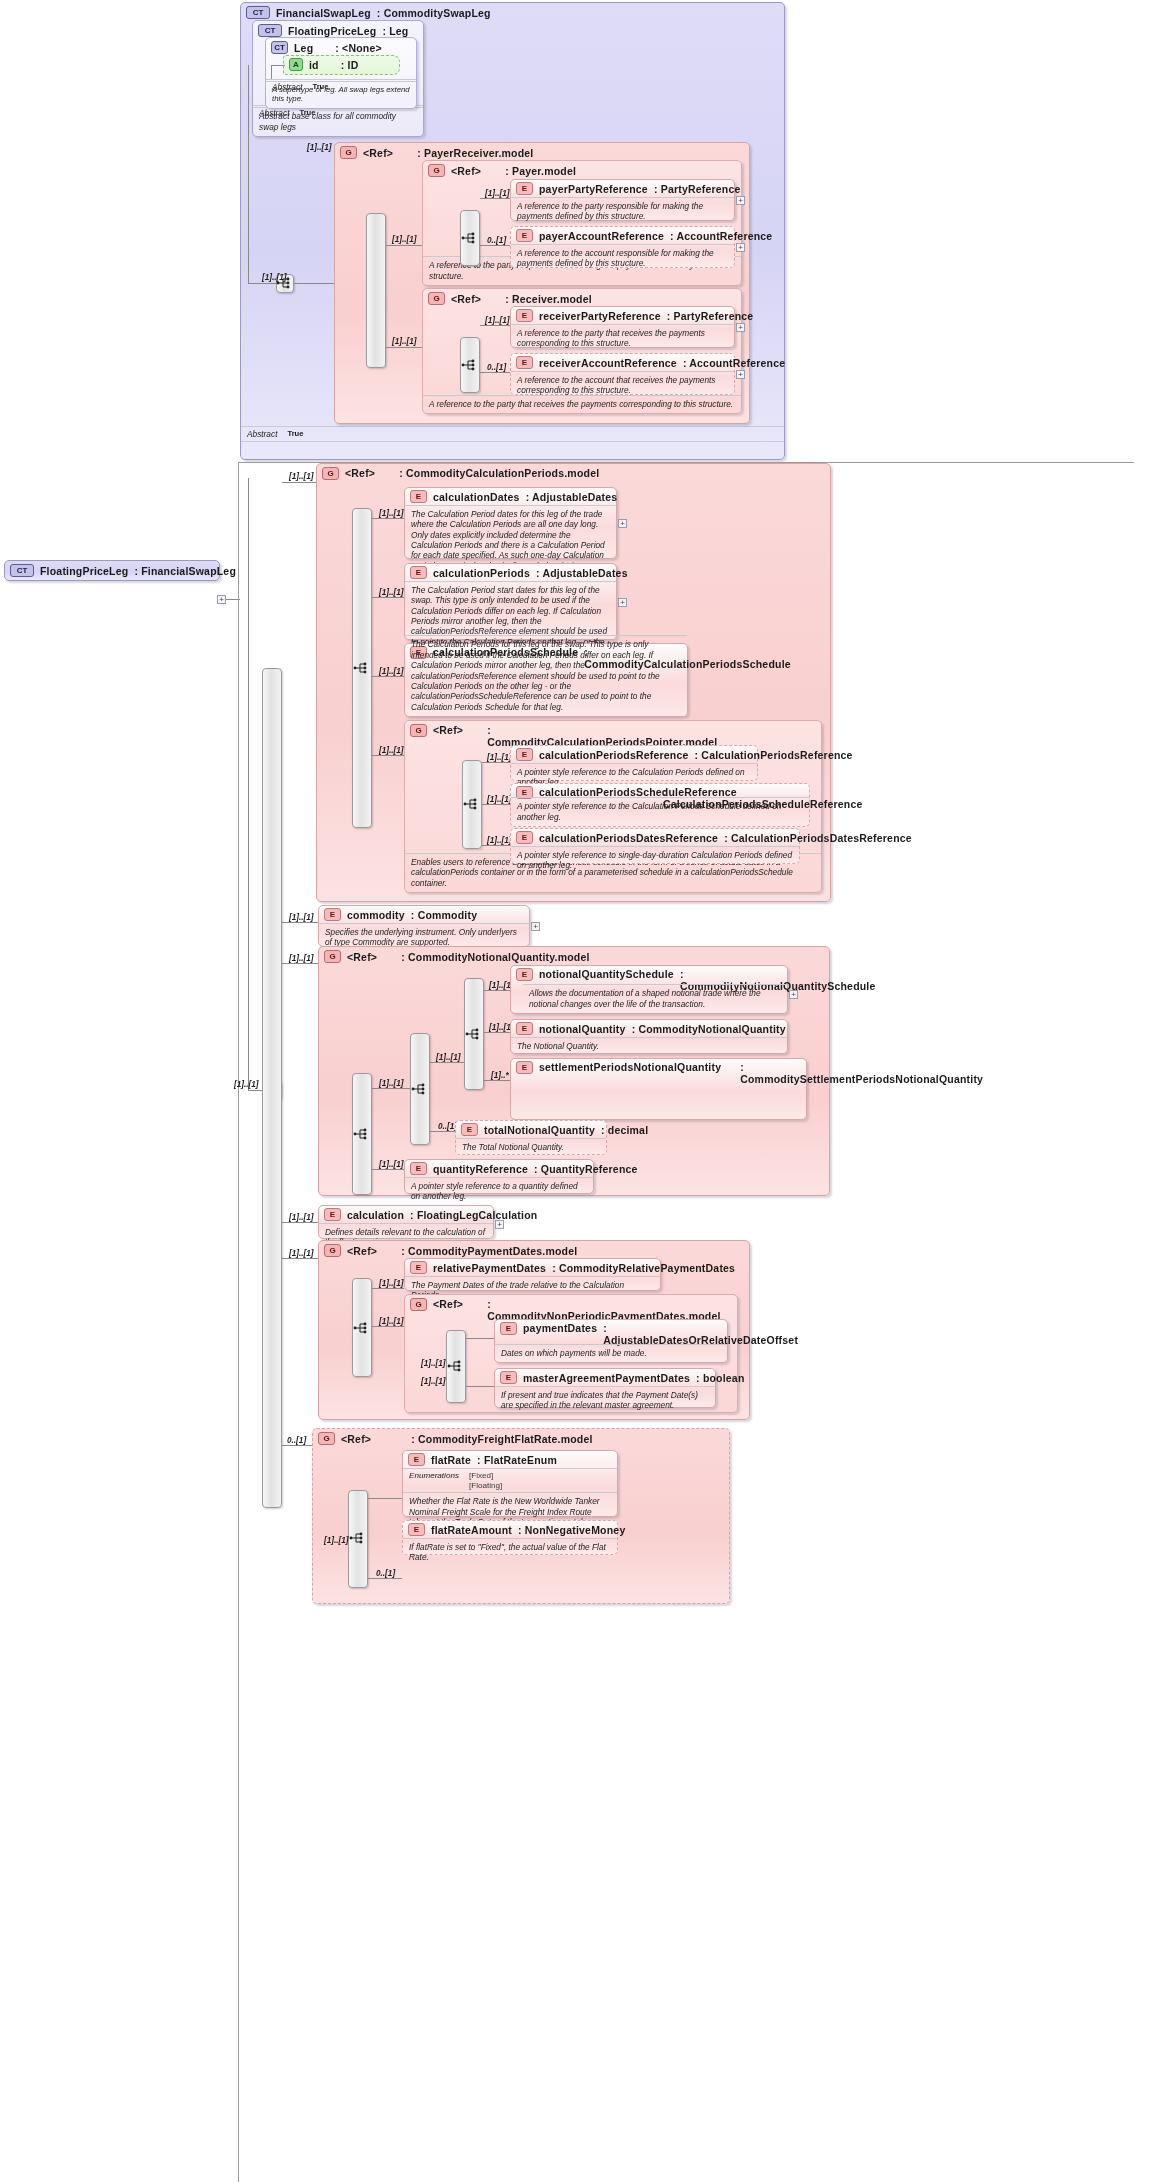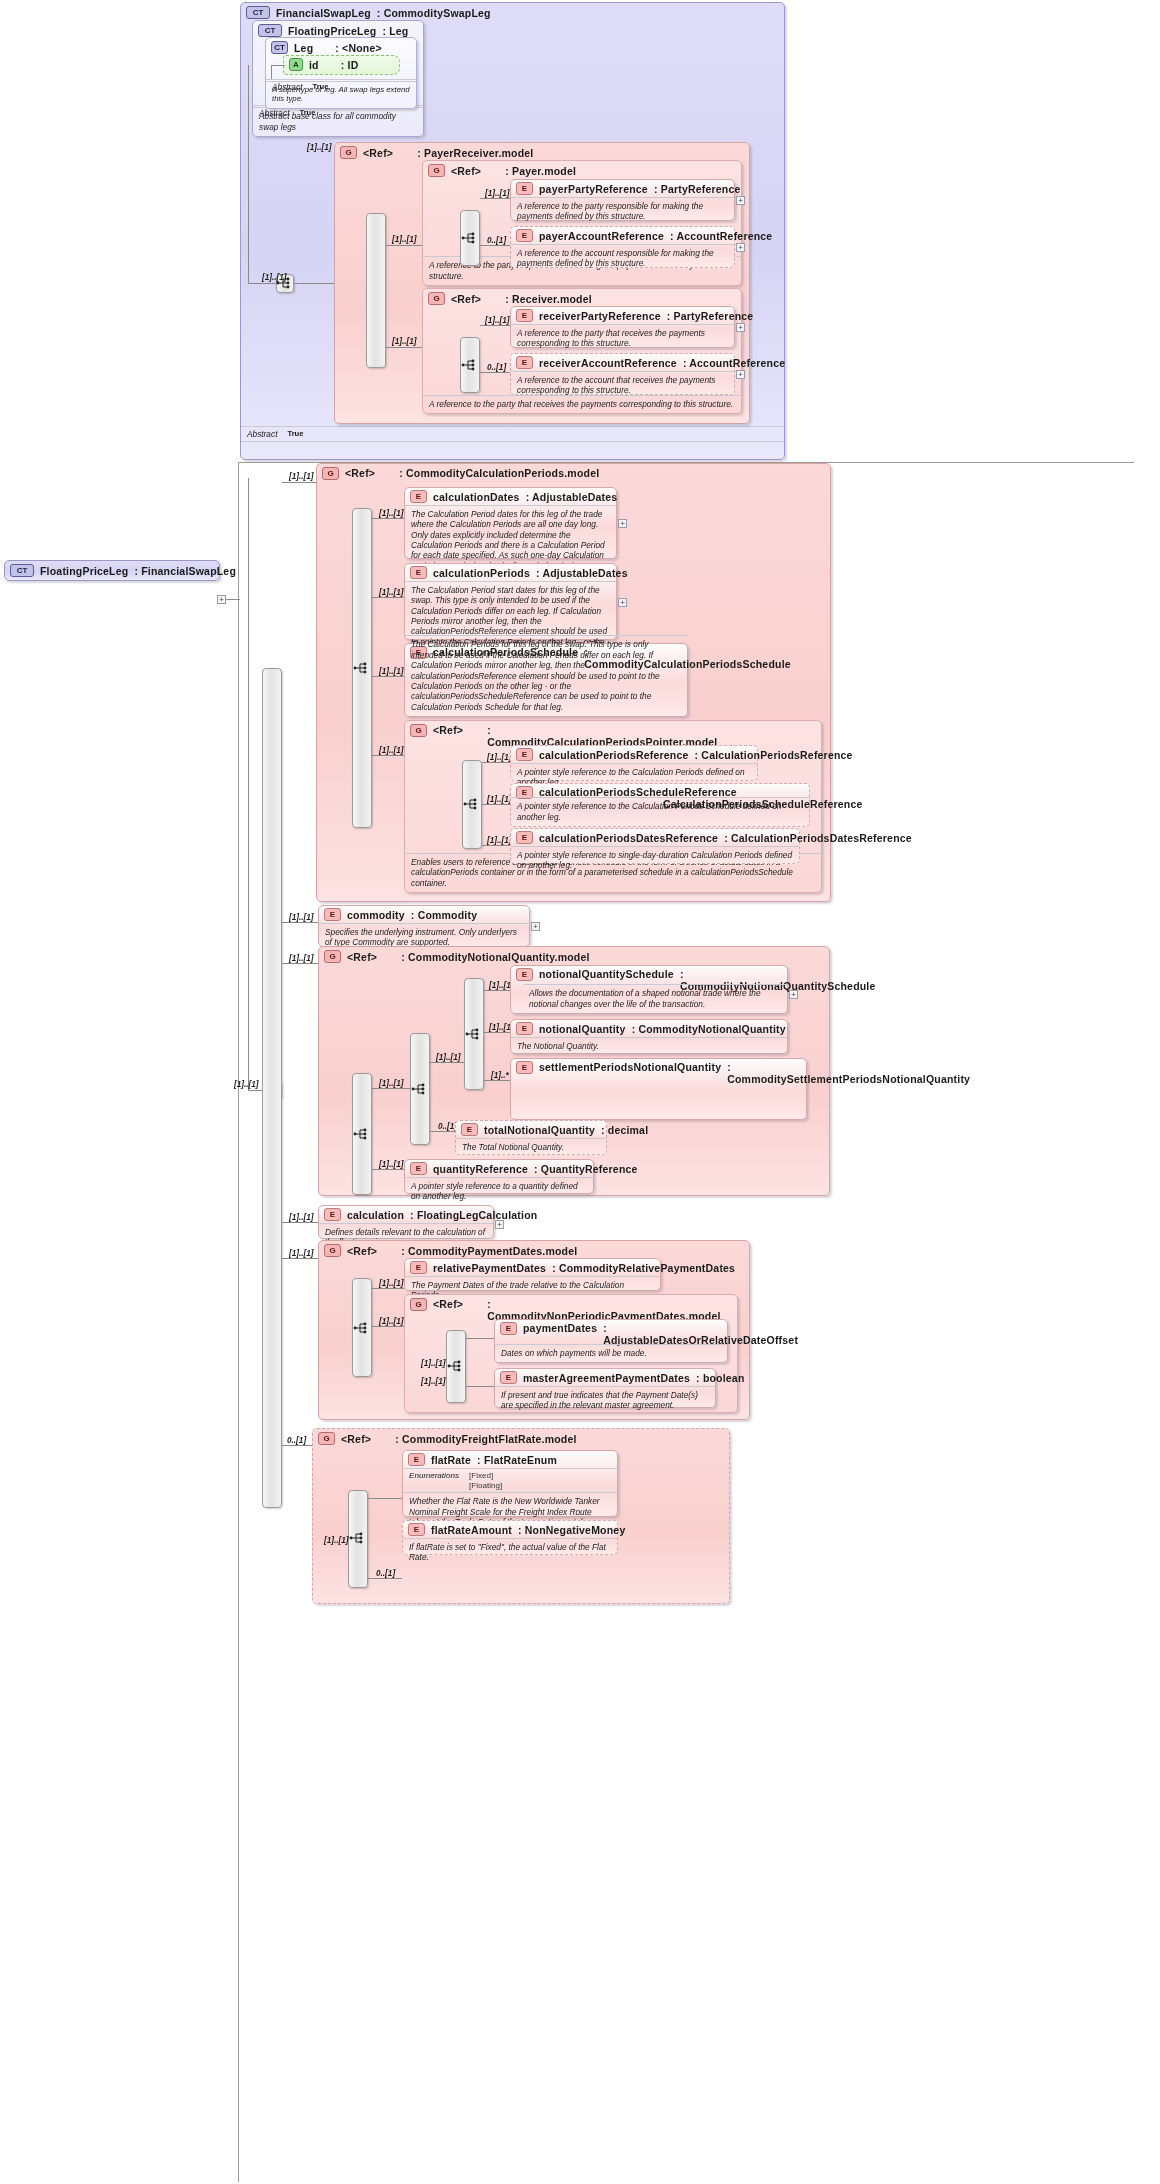--- a/index.html
+++ b/index.html
@@ -505,21 +505,21 @@
     <span class="nm">notionalQuantity</span>
     <span class="ty">: CommodityNotionalQuantity</span>
   </div>
   <div class="doc">The Notional Quantity.</div>
 </div>
 
 <div class="node el-box shadow" style="left:510px; top:1058px; width:297px; height:62px;">
   <div class="hdr" style="padding:2px 5px; align-items:flex-start;">
     <span class="badge e">E</span>
     <span class="nm">settlementPeriodsNotionalQuantity</span>
-    <span class="ty" style="white-space:normal; max-width:118px; display:inline-block;">: CommoditySettlementPeriodsNotionalQuantity</span>
+    <span class="ty" style="white-space:normal; max-width:118px; display:inline-block;margin-left:13px;">: CommoditySettlementPeriodsNotionalQuantity</span>
   </div>
 </div>
 
 <div class="node el-box dashed" style="left:455px; top:1120px; width:152px; height:35px;">
   <div class="hdr" style="padding:2px 5px;">
     <span class="badge e">E</span>
     <span class="nm">totalNotionalQuantity</span>
     <span class="ty">: decimal</span>
   </div>
   <div class="doc">The Total Notional Quantity.</div>
@@ -621,21 +621,21 @@
     <span class="nm">masterAgreementPaymentDates</span>
     <span class="ty">: boolean</span>
   </div>
   <div class="doc">If present and true indicates that the Payment Date(s) are specified in the relevant master agreement.</div>
 </div>
 
 <div class="node grp-box dashed shadow" style="left:312px; top:1428px; width:418px; height:176px;">
   <div class="hdr">
     <span class="badge g">G</span>
     <span class="nm">&lt;Ref&gt;</span>
-    <span class="ty" style="margin-left:18px;">: CommodityFreightFlatRate.model</span>
+    <span class="ty" style="margin-left:34px;">: CommodityFreightFlatRate.model</span>
   </div>
 </div>
 <div class="ln h" style="left:282px; top:1445px; width:30px;"></div>
 <div class="mult" style="left:287px; top:1436px;">0..[1]</div>
 
 <div class="seqbar" style="left:348px; top:1490px; width:20px; height:98px;"></div>
 <svg class="seqicon" style="left:348px; top:1530px;" viewBox="0 0 20 16">
   <circle cx="3" cy="8" r="1.4" fill="#222"></circle>
     <line x1="4" y1="8" x2="8" y2="8" stroke="#222" stroke-width="1"></line>
   <line x1="8" y1="4" x2="8" y2="12" stroke="#222" stroke-width="1"></line>

